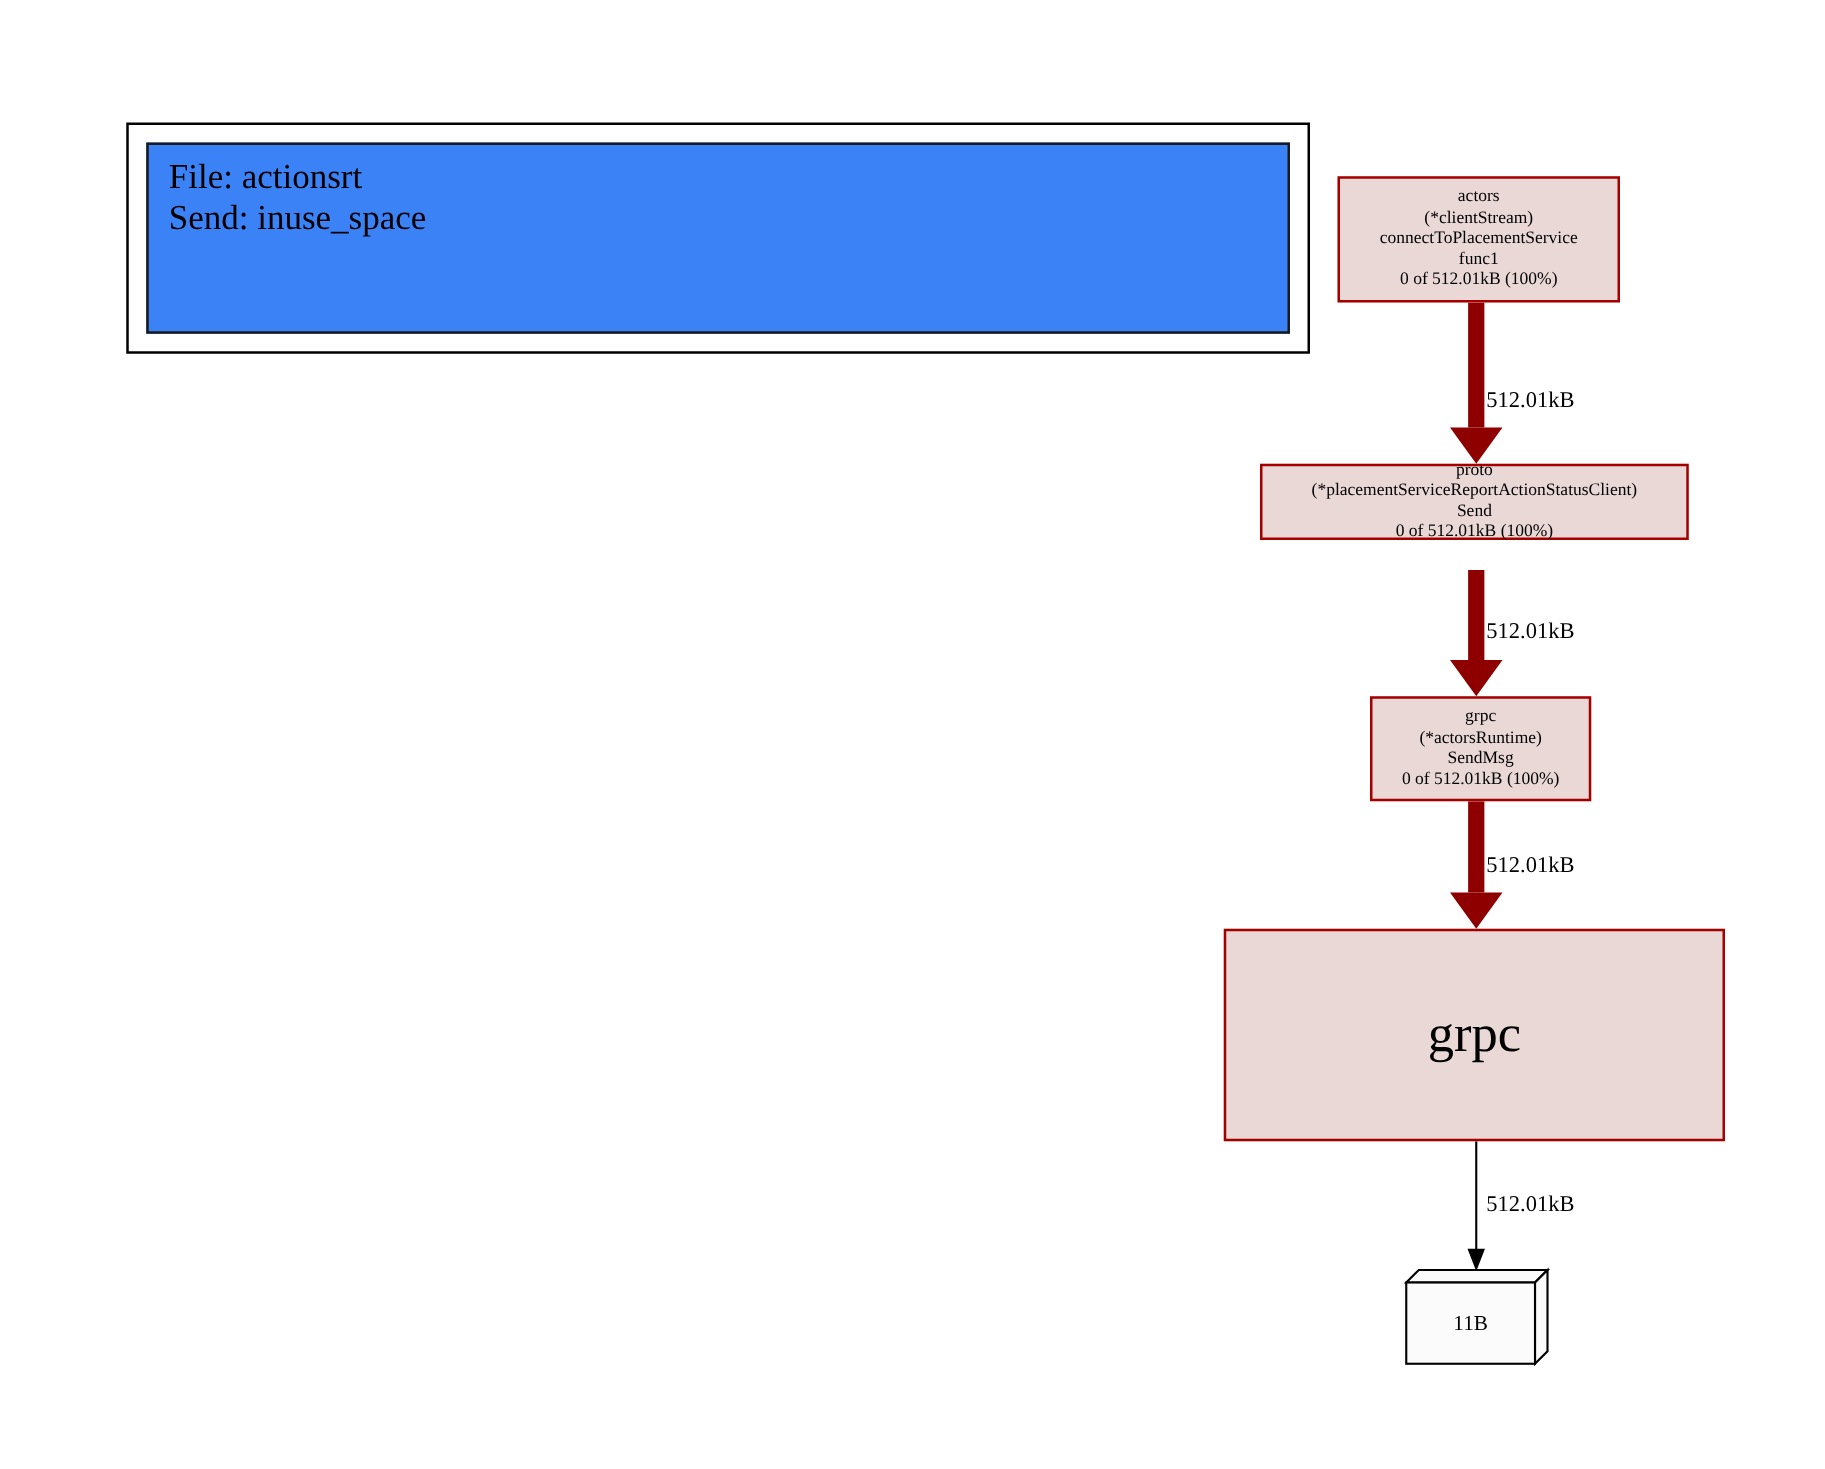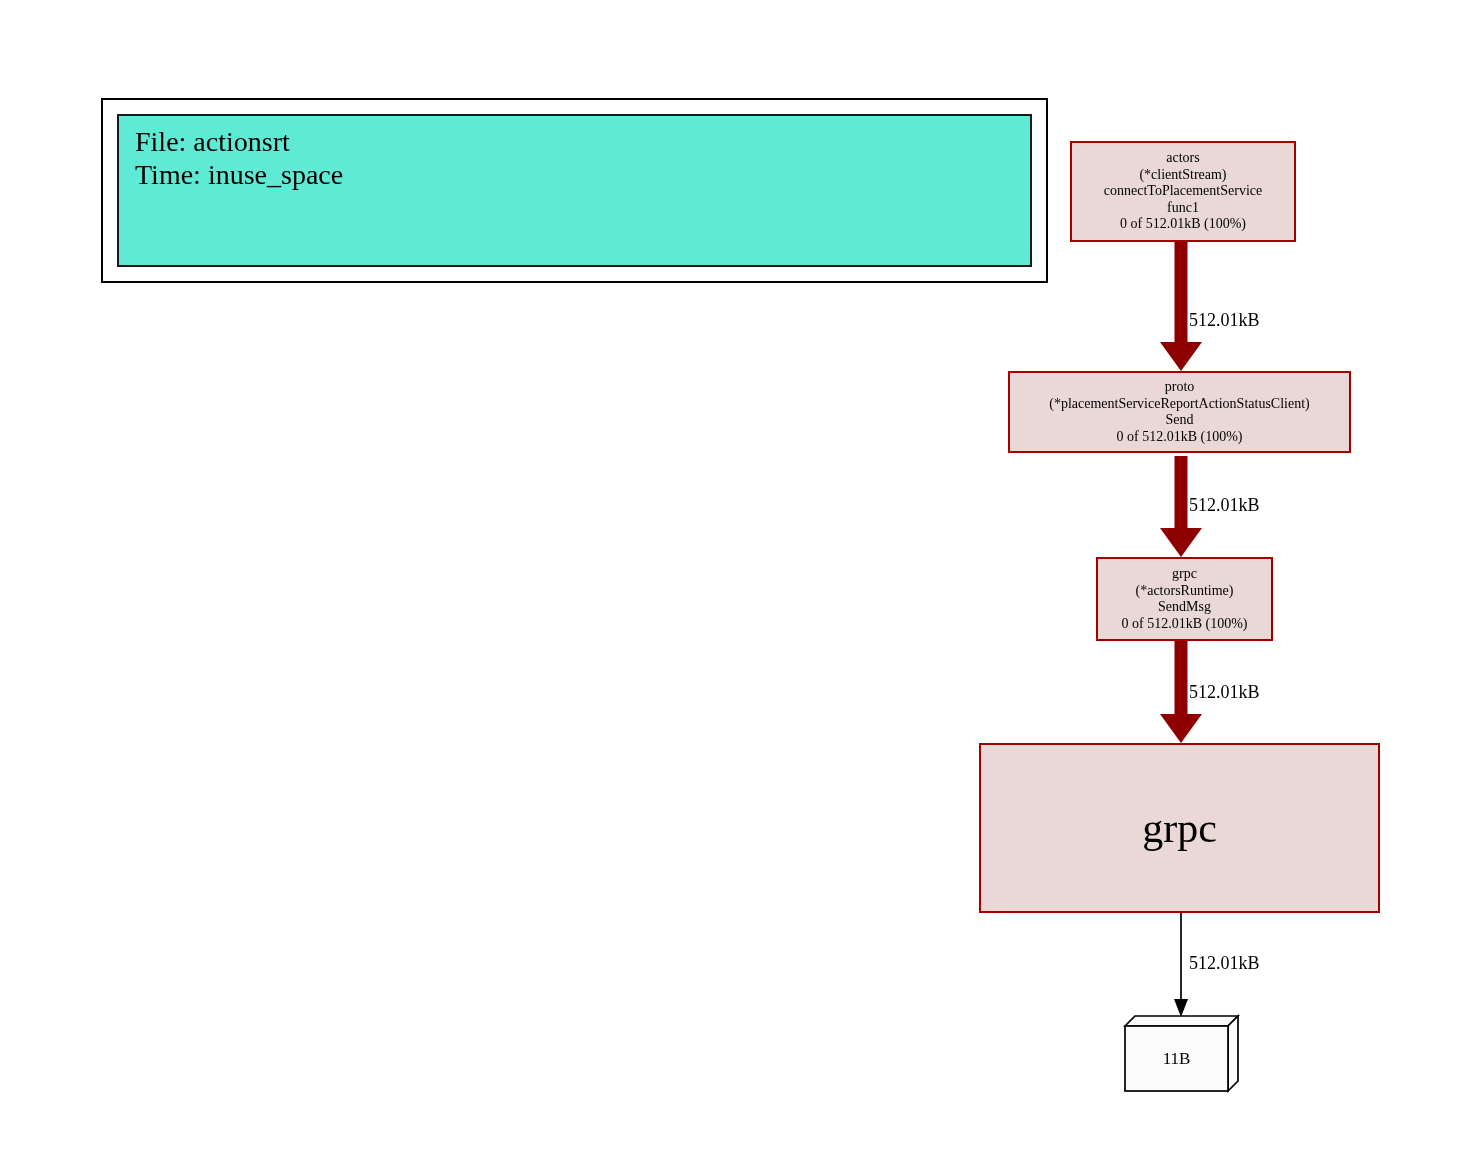--- a/index.html
+++ b/index.html
@@ -29,21 +29,21 @@
     background: #ffffff;
   }
   .legend-inner {
     position: absolute;
     left: 14px;
     top: 14px;
     width: 915px;
     height: 153px;
     border: 2px solid #1a1a1a;
     box-sizing: border-box;
-    background: #5eead4;
+    background: #3b82f6;
     padding: 9px 10px 0 16px;
   }
   .legend-line {
     font-size: 28px;
     line-height: 33px;
     white-space: nowrap;
   }
 
   
   .node {
@@ -62,21 +62,21 @@
     font-size: 14px;
     line-height: 16.5px;
     white-space: nowrap;
   }
   .node-big .node-line {
     font-size: 42px;
     line-height: 49px;
     white-space: nowrap;
   }
   #node-actors        { left: 1070px; top: 141px; width: 226px; height: 101px; }
-  #node-proto         { left: 1008px; top: 371px; width: 343px; height:  82px; }
+  #node-proto         { left: 1008px; top: 371px; width: 343px; height:  61px; }
   #node-clientstream  { left: 1096px; top: 557px; width: 177px; height:  84px; }
   #node-msgheader     { left:  979px; top: 743px; width: 401px; height: 170px; }
 
   
   .edge-label {
     position: absolute;
     left: 1189px;
     transform: translateY(-50%);
     font-size: 18px;
     white-space: nowrap;
@@ -109,21 +109,21 @@
   }
 </style>
 </head>
 <body>
 
 <div class="canvas">
 
   <div class="legend-outer">
     <div class="legend-inner">
       <div class="legend-line">File: actionsrt</div>
-      <div class="legend-line">Time: inuse_space</div>
+      <div class="legend-line">Send: inuse_space</div>
     </div>
   </div>
 
   <svg class="edge-layer" width="1460" height="1175" viewBox="0 0 1460 1175" xmlns="http://www.w3.org/2000/svg">
 
     <g>
       <line x1="1181" y1="242" x2="1181" y2="342" stroke="#8e0000" stroke-width="13"></line>
       <polygon points="1160,342 1202,342 1181,371" fill="#8e0000"></polygon>
     </g>
 

